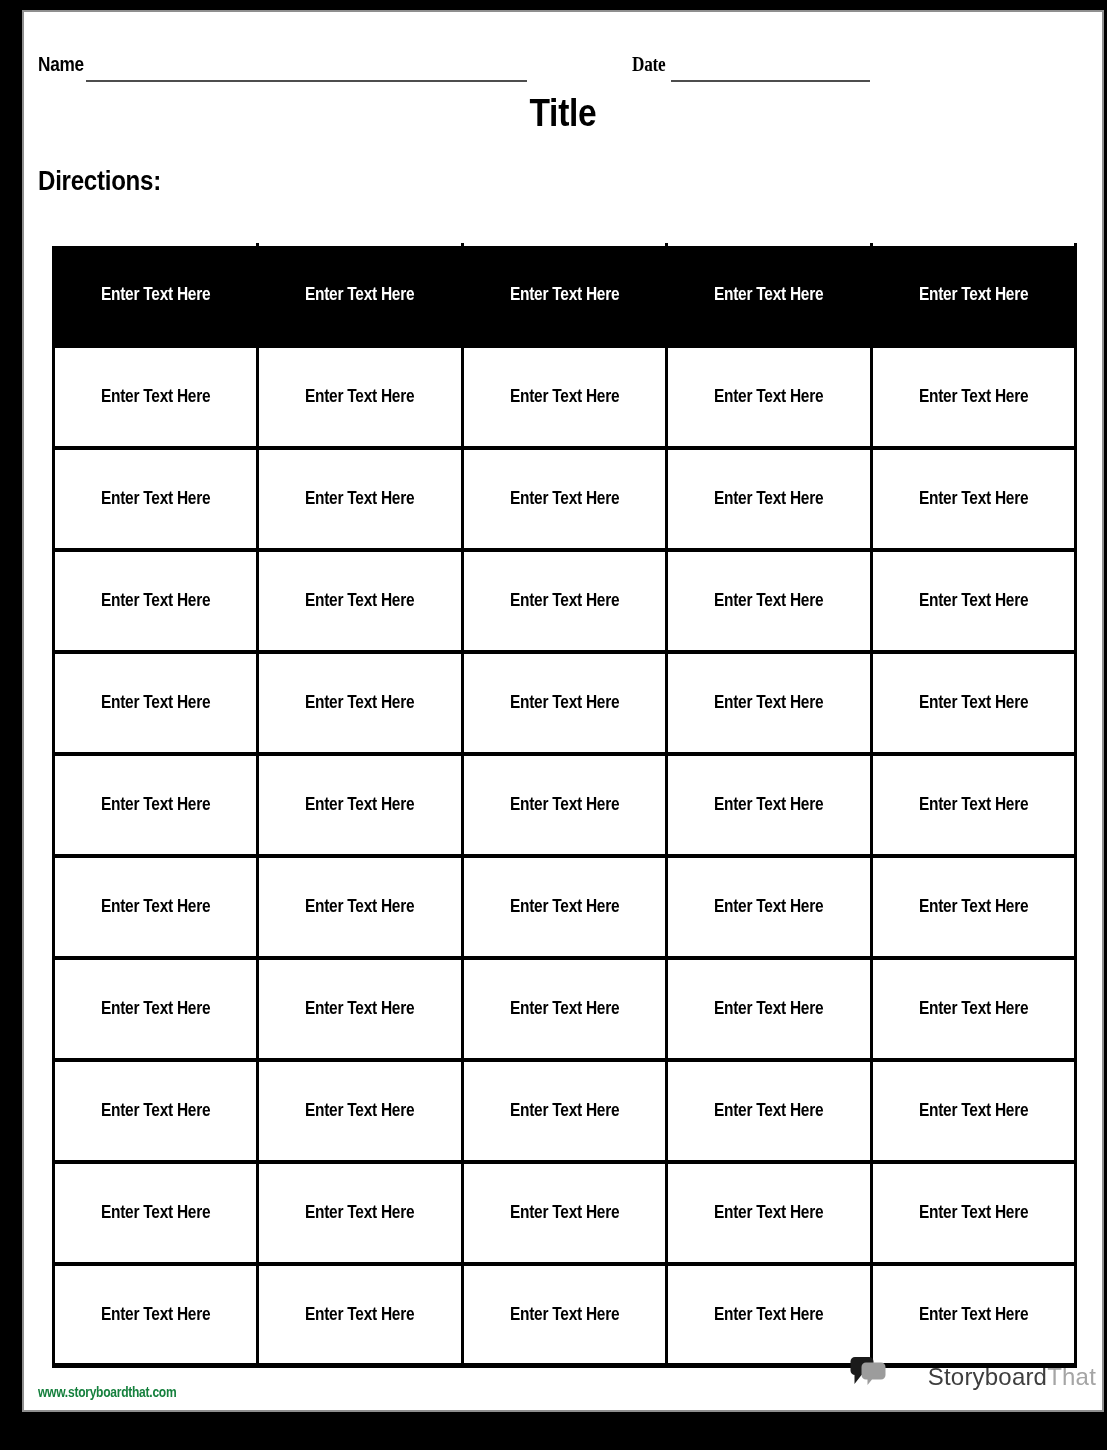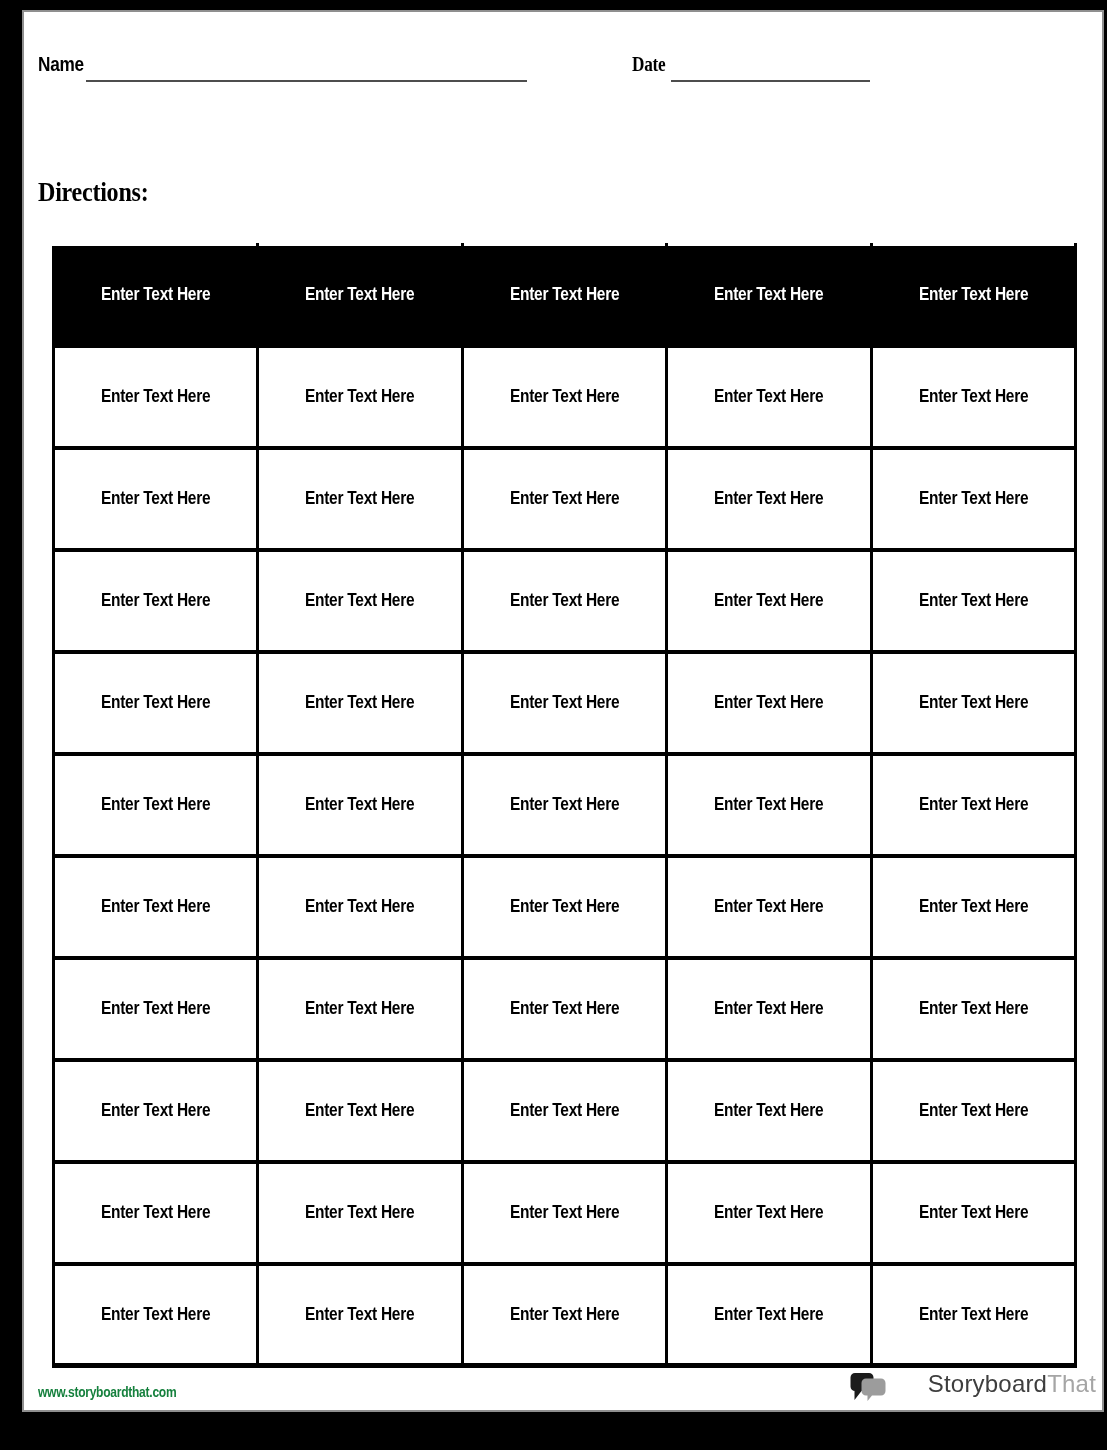--- a/index.html
+++ b/index.html
@@ -44,22 +44,22 @@
     position:absolute; left:647px; top:68px; width:199px; height:0;
     border-top:2px solid #4d4d4d;
   }
   .title {
     position:absolute; left:0; top:80px; width:100%;
     text-align:center;
     font-size:39px; font-weight:bold; color:#000;
     line-height:1.1;
   }
   .directions {
-    position:absolute; left:14px; top:164px;
-    font-size:28px; font-weight:bold; color:#000;font-family:Liberation Serif, serif;
+    position:absolute; left:14px; top:153px;
+    font-size:28px; font-weight:bold; color:#000;
   }
 
   table.worksheet {
     position:absolute; left:28px; top:231px;
     width:1025px;
     border-collapse:collapse;
     table-layout:fixed;
     border:3px solid var(--border,#000);
     padding-left:12px;
   }
@@ -79,39 +79,40 @@
     border-top:3px solid #fff; 
   }
   table.worksheet td { background:#fff; color:var(--body-text,#000); }
   table.worksheet tbody tr:last-child td { border-bottom-width:5px; }
 
   .footer-url {
     position:absolute; left:14px; bottom:10px;
     font-size:14px; font-weight:bold; color:#15803d;
   }
   .logo {
-    position:absolute; right:6px; bottom:5px;
-    display:flex; align-items:flex-start;gap:36px;
+    position:absolute; right:6px; bottom:21px;
+    display:flex; align-items:flex-end;gap:36px;
   }
   .logo svg { display:block; margin-right:5px; }
   .logo-text { font-size:24px; letter-spacing:0.2px; line-height:1; }
   .logo-text .primary { color:var(--logo-primary,#3e3e3e); }
   .logo-text .secondary { color:var(--logo-secondary,#a5a5a5); }
 </style>
 </head>
 <body>
 
 <div class="page">
 
   <span class="name-label"><span class="cond left">Name</span></span>
   <div class="name-line"></div>
 
   <span class="date-label"><span class="cond left">Date</span></span>
   <div class="date-line"></div>
 
+  <div class="title"><span class="cond">Title</span></div>
 
   <div class="directions"><span class="cond left">Directions:</span></div>
 
   <table class="worksheet">
     <colgroup>
         <col>
         <col>
         <col>
         <col>
         <col>

